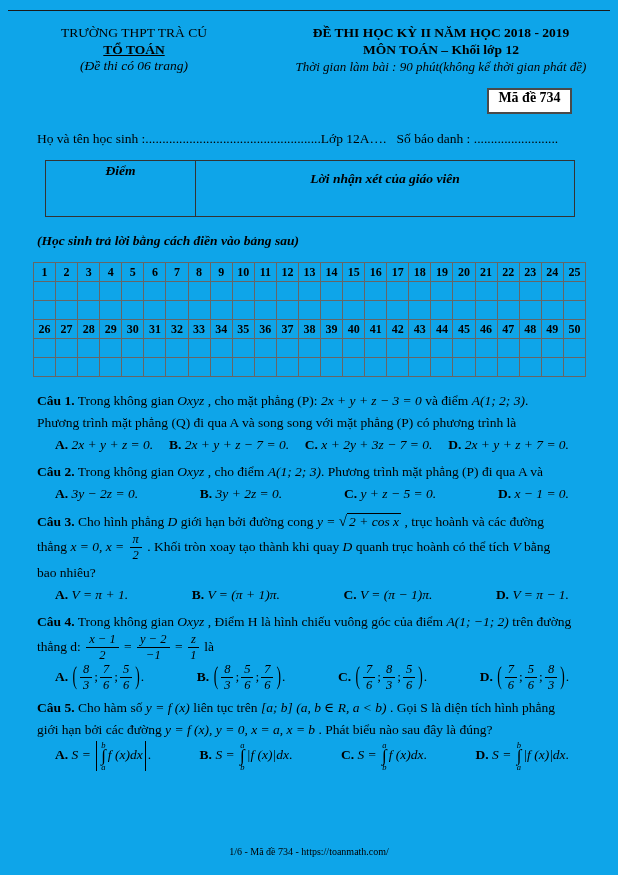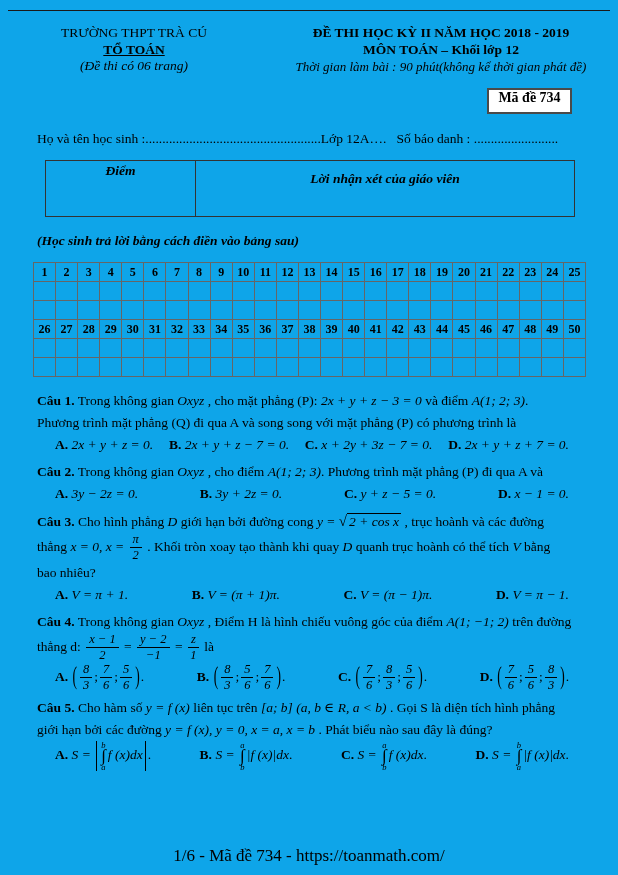--- a/index.html
+++ b/index.html
@@ -59,21 +59,21 @@
   .frac .den{padding-top:1px;font-style:italic;}
   .sqrt{white-space:nowrap;}
   .rsign{font-size:15px;}
   .rad{border-top:1px solid #000;font-style:italic;padding:0 2px;}
   .intg{display:inline-flex;flex-direction:column;align-items:center;vertical-align:middle;margin:0 2px;line-height:1;}
   .ilim{font-size:8.5px;font-style:italic;line-height:1;}
   .isym{font-size:17px;line-height:.8;}
   .tb{display:inline-block;width:0;height:30px;border-left:1px solid #000;vertical-align:middle;margin:0 2px;}
   .bp{display:inline-block;transform:scaleY(1.9);transform-origin:center;font-weight:300;margin:0 1px;}
 
-  .footer{position:absolute;top:846px;left:0;width:618px;text-align:center;font-size:17px;}
+  .footer{position:absolute;top:846px;left:0;width:618px;text-align:center;font-size:10px;}
 </style>
 </head>
 <body>
 
 <div class="page">
   <div class="topline"></div>
 
   <div class="hdr">
     <div class="hdr-left">
       <div class="school">TRƯỜNG THPT TRÀ CÚ</div>

